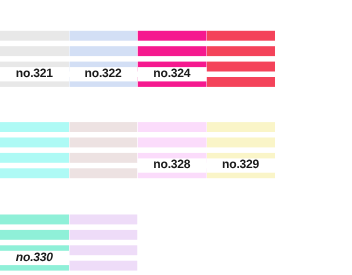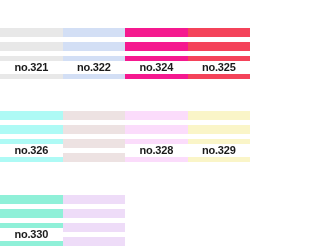--- a/index.html
+++ b/index.html
@@ -111,34 +111,28 @@
     </div>
   </div>
 
   <div class="swatch-cell">
     <div class="bars">
       <div class="bar" style="background-color: rgb(244, 67, 90);"></div>
       <div class="bar" style="background-color: rgb(244, 67, 90);"></div>
       <div class="bar" style="background-color: rgb(244, 67, 90);"></div>
       <div class="bar" style="background-color: rgb(244, 67, 90);"></div>
     </div>
-    <div class="label-strip">
-      <span class="label-text" style="color: rgb(26, 26, 26);">no.325</span>
-    </div>
   </div>
 
   <div class="swatch-cell">
     <div class="bars">
       <div class="bar" style="background-color: rgb(174, 250, 245);"></div>
       <div class="bar" style="background-color: rgb(174, 250, 245);"></div>
       <div class="bar" style="background-color: rgb(174, 250, 245);"></div>
       <div class="bar" style="background-color: rgb(174, 250, 245);"></div>
-    </div>
-    <div class="label-strip">
-      <span class="label-text" style="color: rgb(26, 26, 26);">no.326</span>
     </div>
   </div>
 
   <div class="swatch-cell">
     <div class="bars">
       <div class="bar" style="background-color: rgb(237, 226, 226);"></div>
       <div class="bar" style="background-color: rgb(237, 226, 226);"></div>
       <div class="bar" style="background-color: rgb(237, 226, 226);"></div>
       <div class="bar" style="background-color: rgb(237, 226, 226);"></div>
     </div>
@@ -169,21 +163,21 @@
   </div>
 
   <div class="swatch-cell">
     <div class="bars">
       <div class="bar" style="background-color: rgb(143, 240, 216);"></div>
       <div class="bar" style="background-color: rgb(143, 240, 216);"></div>
       <div class="bar" style="background-color: rgb(143, 240, 216);"></div>
       <div class="bar" style="background-color: rgb(143, 240, 216);"></div>
     </div>
     <div class="label-strip">
-      <span class="label-text" style="color: rgb(26, 26, 26);">no.330</span>
+      <span class="label-text" style="color: rgb(26, 26, 26); font-style: italic;">no.330</span>
     </div>
   </div>
 
 
   <div class="swatch-cell">
     <div class="bars">
       <div class="bar" style="background-color: rgb(238, 220, 248);"></div>
       <div class="bar" style="background-color: rgb(238, 220, 248);"></div>
       <div class="bar" style="background-color: rgb(238, 220, 248);"></div>
       <div class="bar" style="background-color: rgb(238, 220, 248);"></div>

